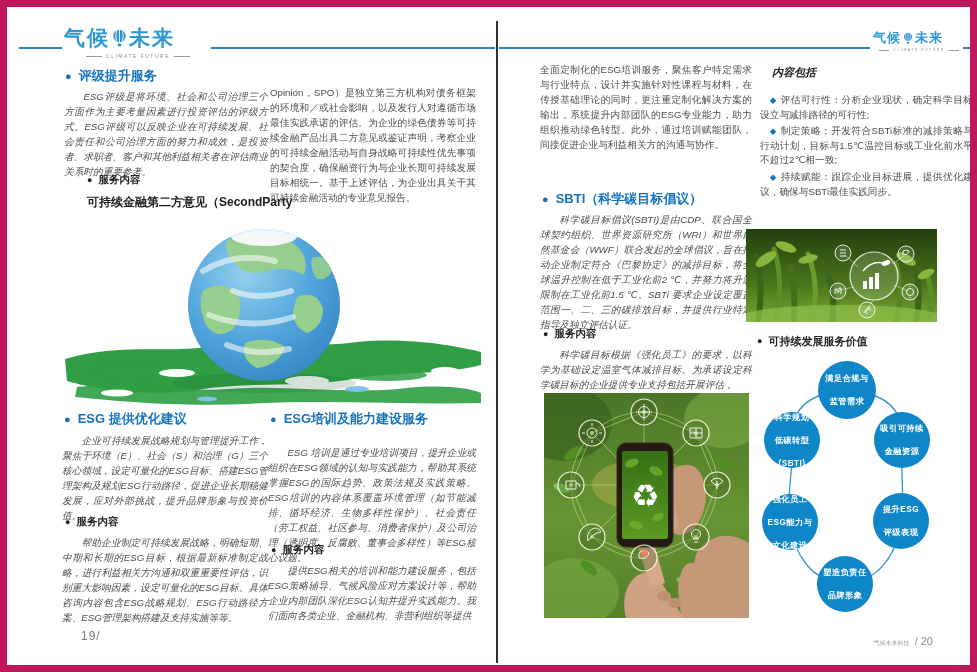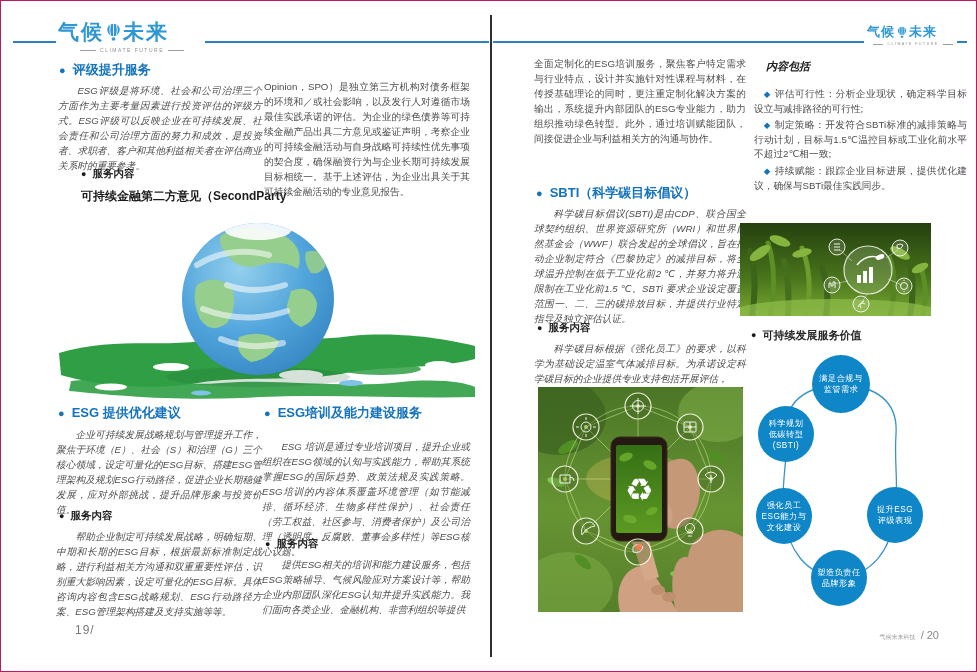--- a/index.html
+++ b/index.html
@@ -1,16 +1,16 @@
 <!DOCTYPE html>
 <html><head>
 <meta charset="utf-8">
 <style>
   html,body{margin:0;padding:0;background:#e8e8e8;font-family:"Liberation Sans","DejaVu Sans",sans-serif;}
-  #canvas{position:relative;width:977px;height:672px;background:#ffffff;border:1px solid #be185d;box-sizing:border-box;overflow:hidden;}
+  #canvas{position:relative;width:977px;height:672px;background:#ffffff;border:7px solid #be185d;box-sizing:border-box;overflow:hidden;}
   .abs{position:absolute;}
   
   .blue-rule{position:absolute;height:2px;background:#2e82c4;}
   .center-divider{position:absolute;width:2px;background:#2f2f2f;}
   
   .logo-row{display:flex;align-items:center;gap:2px;color:#2f97d3;font-weight:700;letter-spacing:2px;}
   .logo-sub{display:flex;align-items:center;gap:4px;color:#8f8f8f;justify-content:center;margin-top:1px;}
   .logo-sub .dash{height:1px;background:#9c9c9c;width:16px;}
   .logo-sub .sub-text{letter-spacing:1.5px;white-space:nowrap;}
   
@@ -18,21 +18,21 @@
   .sec-title .dot{font-size:11px;line-height:1;color:#1573bd;}
   .sub-head{display:flex;align-items:center;gap:6px;color:#262626;font-weight:700;font-size:10.5px;}
   .sub-head .dot{font-size:9px;line-height:1;color:#1a1a1a;}
   .body-text{font-size:9.7px;line-height:15px;text-align:justify;color:#4d4d4d;}
   .indent{text-indent:2em;font-style:italic;}
   .bold-lead{font-size:12px;font-weight:700;color:#1c1c1c;white-space:nowrap;}
   
   .bullet-item{font-size:9.7px;line-height:14.6px;text-align:justify;color:#4d4d4d;text-indent:1em;margin:0 0 2px 0;}
   .bullet-item .diamond{color:#1573bd;font-size:8.5px;margin-right:4px;}
   
-  .vc{position:absolute;border-radius:50%;background:#0f86c8;color:#ffffff;display:flex;flex-direction:column;align-items:center;justify-content:center;text-align:center;font-size:8.2px;line-height:11px;font-weight:400;letter-spacing:0.5px;}
+  .vc{position:absolute;border-radius:50%;background:#0f86c8;color:#ffffff;display:flex;flex-direction:column;align-items:center;justify-content:center;text-align:center;font-size:8.2px;line-height:11px;font-weight:700;letter-spacing:0.5px;gap:12px;}
   
   .footer-left{font-size:12px;color:#7a7a7a;letter-spacing:1px;}
   .footer-right{font-size:11px;color:#8a8a8a;text-align:right;white-space:nowrap;}
   .footer-right .brand{font-size:6px;color:#9a9a9a;margin-right:2px;}
   p{margin:0;}
 </style>
 </head>
 <body>
 
 <div id="canvas">
@@ -358,20 +358,24 @@
     </svg>
     <div class="vc" style="left:71px;top:6px;width:58px;height:58px;">
       <span>满足合规与</span>
       <span>监管需求</span>
     </div>
     <div class="vc" style="left:17px;top:57px;width:56px;height:56px;">
       <span>科学规划</span>
       <span>低碳转型</span>
       <span>(SBTI)</span>
     </div>
+    <div class="vc" style="left:127px;top:57px;width:56px;height:56px;">
+      <span>吸引可持续</span>
+      <span>金融资源</span>
+    </div>
     <div class="vc" style="left:15px;top:139px;width:56px;height:56px;">
       <span>强化员工</span>
       <span>ESG能力与</span>
       <span>文化建设</span>
     </div>
     <div class="vc" style="left:126px;top:138px;width:56px;height:56px;">
       <span>提升ESG</span>
       <span>评级表现</span>
     </div>
     <div class="vc" style="left:70px;top:201px;width:56px;height:56px;">

